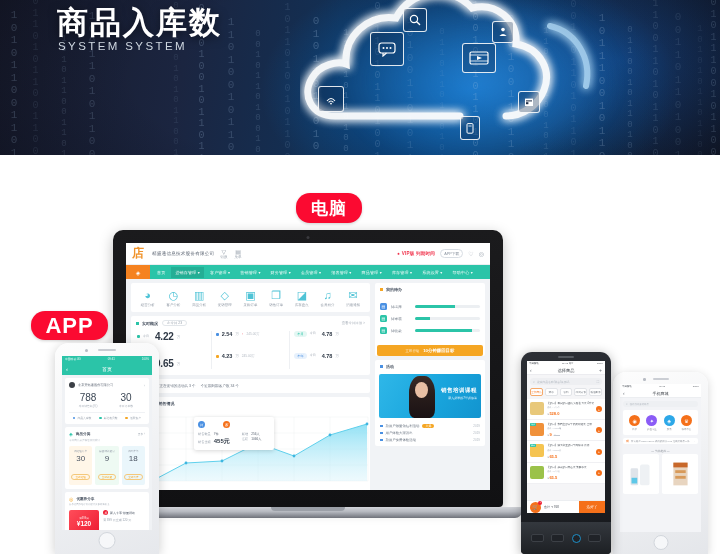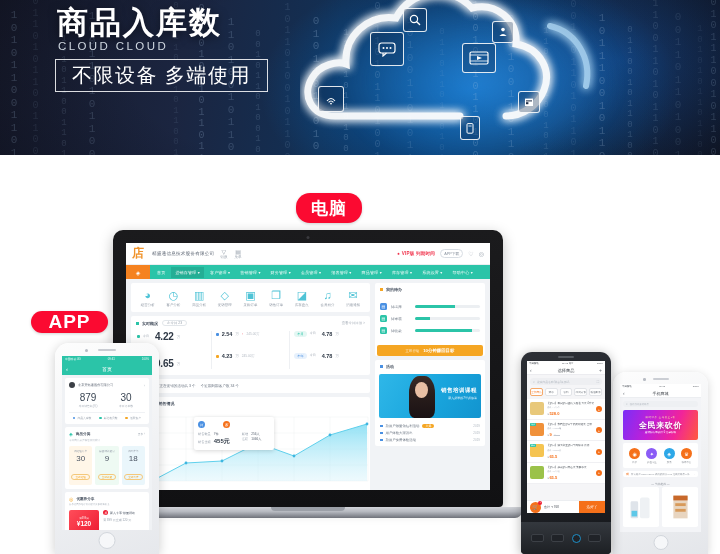--- a/index.html
+++ b/index.html
@@ -65,21 +65,21 @@
 
   
   .stage { position: absolute; left:0; top:155px; width:720px; height:399px; background:#fff; }
 
   .redtag {
     position: absolute; border-radius: 14px; background: #fb0a31;
     color: #fff; display: flex; align-items: center; justify-content: center;
     font-weight: bold; z-index: 40; box-shadow: 0 1px 3px rgba(0,0,0,.18);
   }
   .tag-pc  { left:296px; top:193px; width:66px; height:30px; font-size:17px; letter-spacing:1px; }
-  .tag-app { left:31px;  top:311px; width:77px; height:22px; font-size:19px; letter-spacing:1px; }
+  .tag-app { left:31px;  top:311px; width:77px; height:29px; font-size:22px; letter-spacing:1px; }
   .tag-pda { left:537px; top:305px; width:70px; height:29px; font-size:18px; letter-spacing:.5px; }
   .tag-wd  { left:606px; top:332px; width:83px; height:27px; font-size:15px; letter-spacing:.5px; }
 
   
   .laptop { position: absolute; left: 113px; top: 230px; width: 390px; height: 300px; z-index: 20; }
   .lid {
     position: absolute; left: 0; top: 0; width: 390px; height: 277px;
     background: linear-gradient(180deg,#1b1b1d,#111113); border-radius: 10px 10px 4px 4px;
     padding: 13px 13px 17px 13px; box-shadow: 0 4px 14px rgba(0,0,0,.25);
   }
@@ -414,24 +414,21 @@
         <svg width="10" height="13" viewBox="0 0 10 13">
             <rect x="2" y="1.6" width="6" height="9.6" rx="1" fill="none" stroke="#fff" stroke-width="1"></rect>
             <line x1="3.4" y1="4" x2="6.6" y2="4" stroke="#fff" stroke-width=".8"></line>
           </svg>
       </div>
     </div>
 
     <div class="vignette"></div>
 
     <div class="banner-title">商品入库数</div>
-    <div class="banner-sub">CLOUD CLOUD</div>
-    <div class="banner-box">
-      <span>不限设备 多端使用</span>
-    </div>
+    <div class="banner-sub">SYSTEM SYSTEM</div>
   </div>
 
   <div class="stage">
     
   </div>
 
   <div class="redtag tag-pc">电脑</div>
   <div class="redtag tag-app">APP</div>
 
   <div class="laptop">
@@ -749,21 +746,21 @@
         <span class="tt">首页</span>
       </div>
       <div class="pcard">
         <div class="pco">
           <i class="av"></i>
           <span class="nm">北京开拓者股份有限公司</span>
           <span class="ar">›</span>
         </div>
         <div class="pnums">
           <div class="pn">
-            <div class="v">879</div>
+            <div class="v">788</div>
             <div class="l">今日销售额(元)</div>
           </div>
           <div class="pn">
             <div class="v">30</div>
             <div class="l">今日订单数</div>
           </div>
         </div>
         <div class="plegend" id="app-legend">
             <div class="li">
               <i class="d" style="background: rgb(74, 144, 226);"></i>
@@ -908,25 +905,20 @@
         <span>09:41</span>
         <span>100%</span>
       </div>
       <div class="whdr">
         <span class="bk">‹</span>
         <span class="tt">手机商城</span>
       </div>
       <div class="wsearch">
         <span class="mg">⌕</span>
         <span class="ph">搜索你想要的商品</span>
-      </div>
-      <div class="wbanner">
-        <div class="bt1">限时秒杀 全场低至1折</div>
-        <div class="bt2">全民来砍价</div>
-        <div class="bt3">邀请好友帮砍价 0 元拿好物</div>
       </div>
       <div class="wgrid" id="weidian-grid">
           <div class="wgi">
             <div class="cc" style="background: rgb(245, 112, 26);">◉</div>
             <div class="lb">秒杀</div>
           </div>
           <div class="wgi">
             <div class="cc" style="background: rgb(139, 92, 246);">✦</div>
             <div class="lb">超值专区</div>
           </div>

